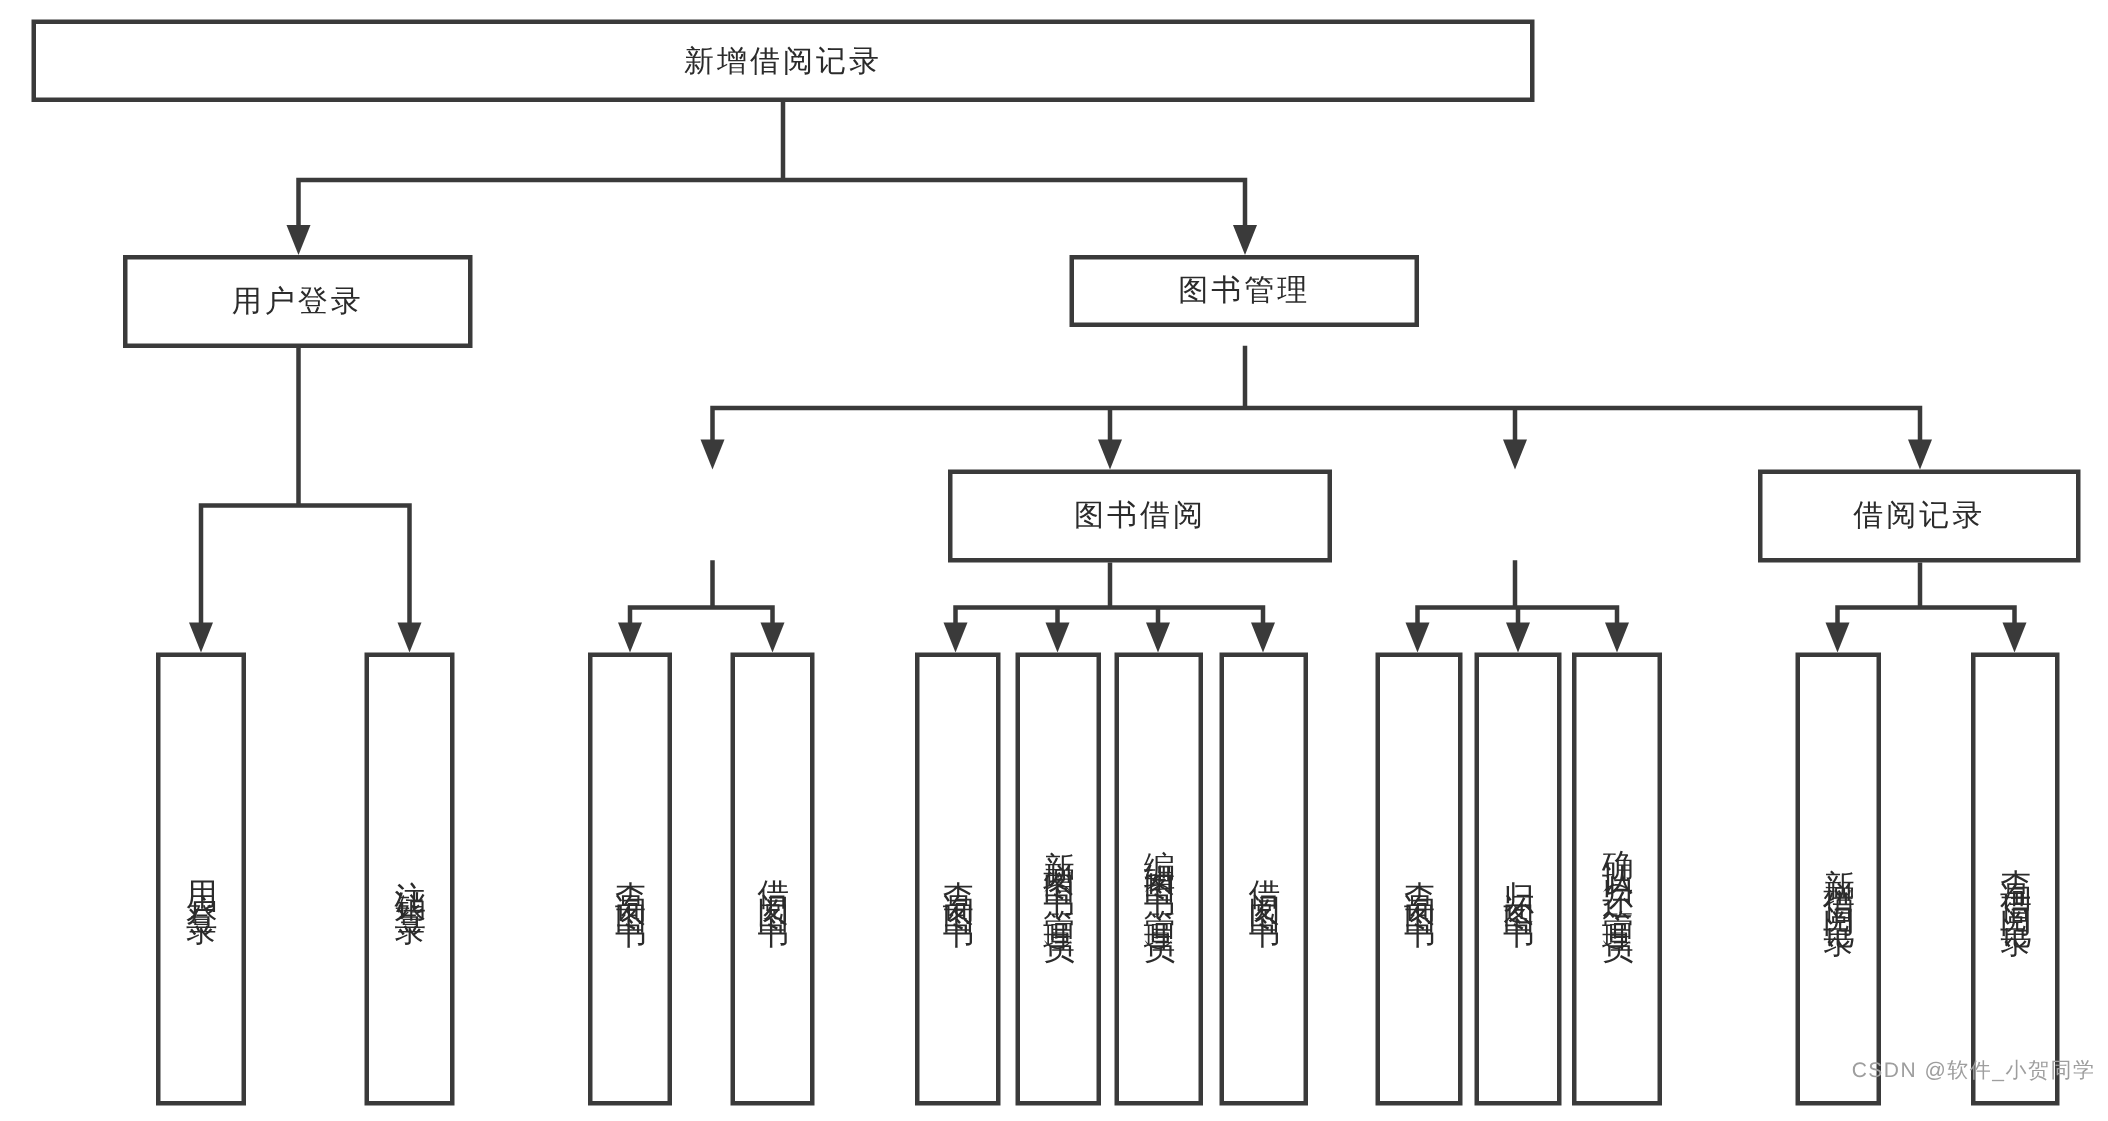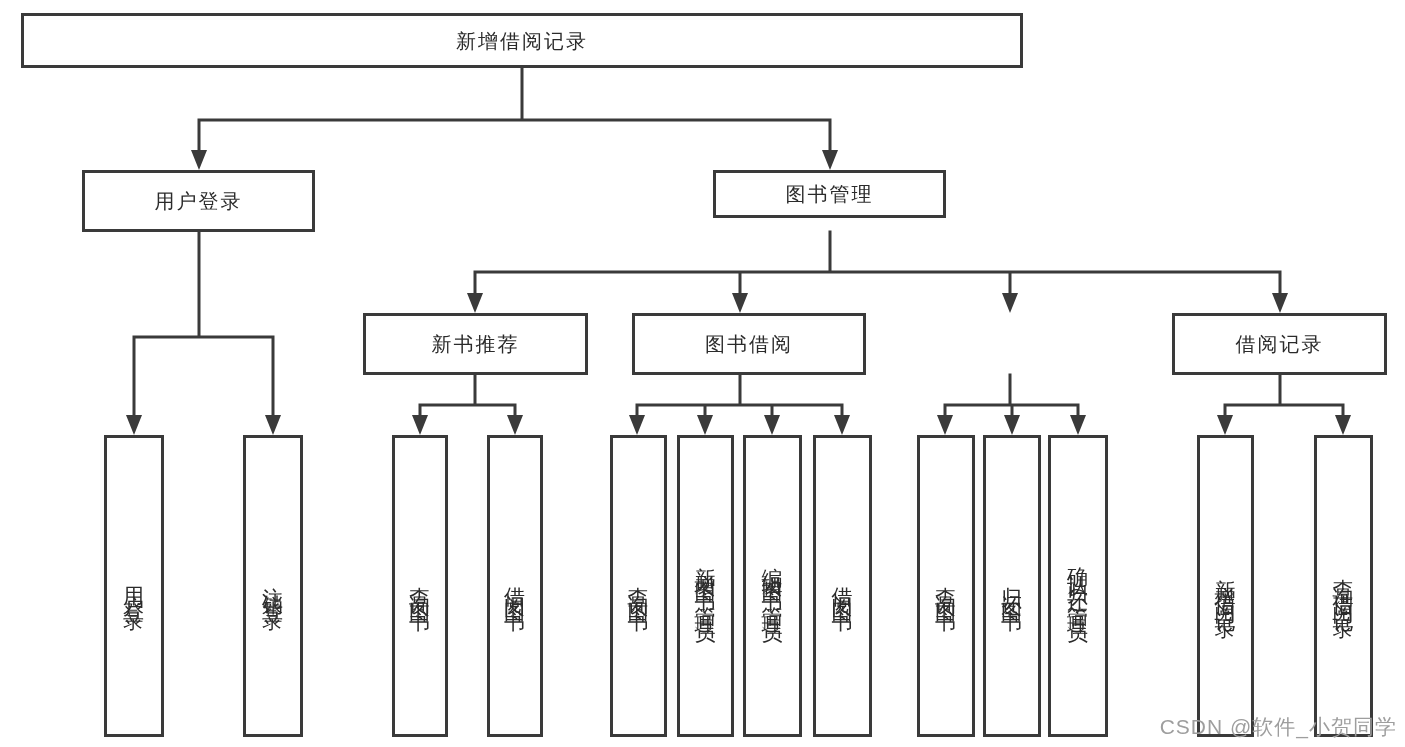--- a/index.html
+++ b/index.html
@@ -27,23 +27,23 @@
   }
   .v-node{
     writing-mode:vertical-rl;
     text-orientation:mixed;
     font-size:21px;
     letter-spacing:8px;
     line-height:1.0;
   }
   .watermark{
     position:absolute;
-    right:8px;bottom:6px;
+    right:8px;bottom:24px;
     color:#9e9e9e;
-    font-size:21px;
+    font-size:14px;
     letter-spacing:1px;
     z-index:10;
     white-space:nowrap;
   }
 </style>
 </head>
 <body>
 
 <div class="canvas">
 
@@ -78,22 +78,21 @@
       <polygon points="1217,415 1233,415 1225,435"></polygon>
       <polygon points="1335,415 1351,415 1343,435"></polygon>
     </g>
   </svg>
 
   <div class="node h-node" style="left:21px;top:13px;width:1002px;height:55px;">新增借阅记录</div>
 
   <div class="node h-node" style="left:82px;top:170px;width:233px;height:62px;">用户登录</div>
   <div class="node h-node" style="left:713px;top:170px;width:233px;height:48px;">图书管理</div>
 
-  <div class="node h-node" style="left:363px;top:313px;width:225px;height:62px;">新书推荐</div>
-  <div class="node h-node" style="left:632px;top:313px;width:234px;height:62px;">图书借阅</div>
+  <div class="node h-node" style="left:632px;top:313px;width:256px;height:62px;">图书借阅</div>
   <div class="node h-node" style="left:1172px;top:313px;width:215px;height:62px;">借阅记录</div>
 
   <div class="node v-node" style="left:104px;top:435px;width:60px;height:302px;">用户登录</div>
   <div class="node v-node" style="left:243px;top:435px;width:60px;height:302px;">注销登录</div>
 
   <div class="node v-node" style="left:392px;top:435px;width:56px;height:302px;">查询图书</div>
   <div class="node v-node" style="left:487px;top:435px;width:56px;height:302px;">借阅图书</div>
 
   <div class="node v-node" style="left:610px;top:435px;width:57px;height:302px;">查询图书</div>
   <div class="node v-node" style="left:677px;top:435px;width:57px;height:302px;">新增图书（管理员）</div>

